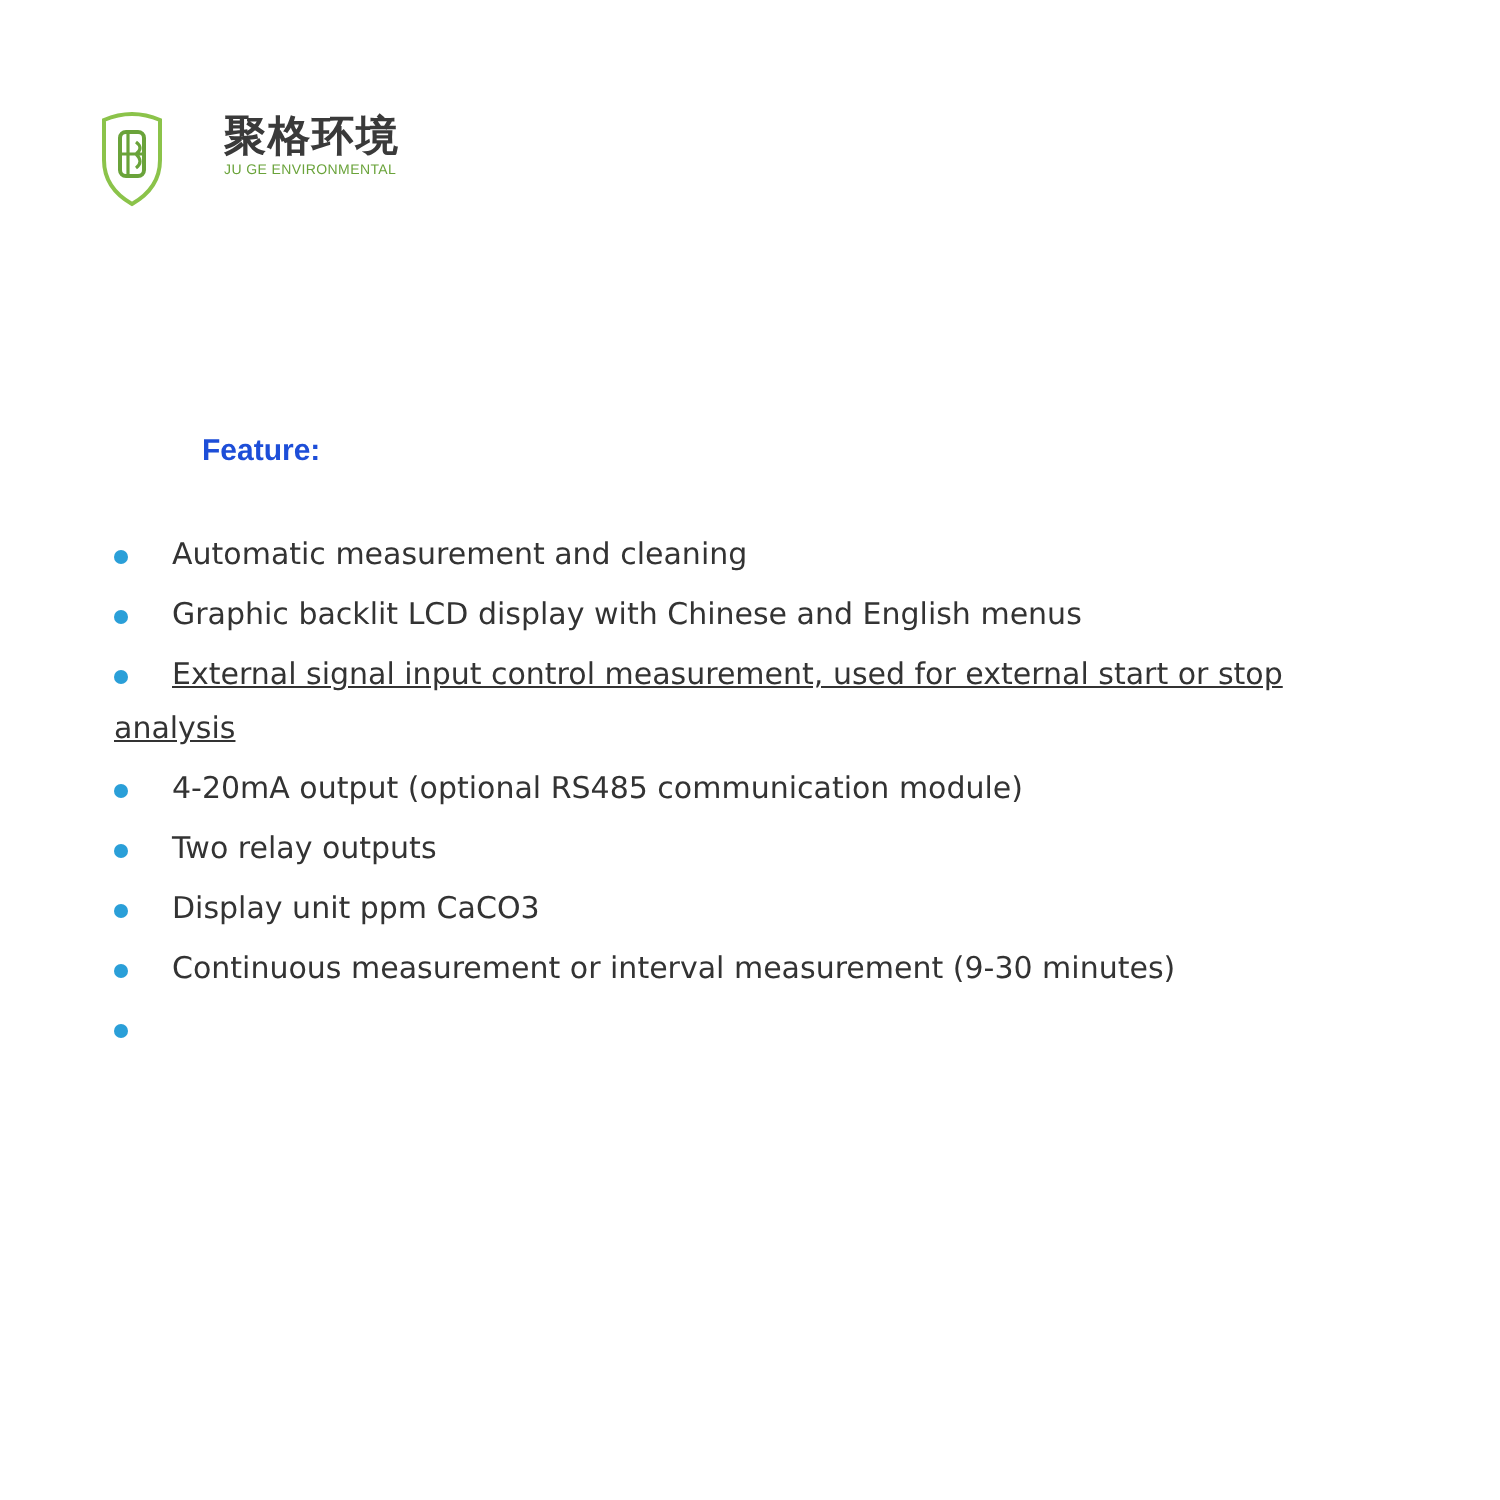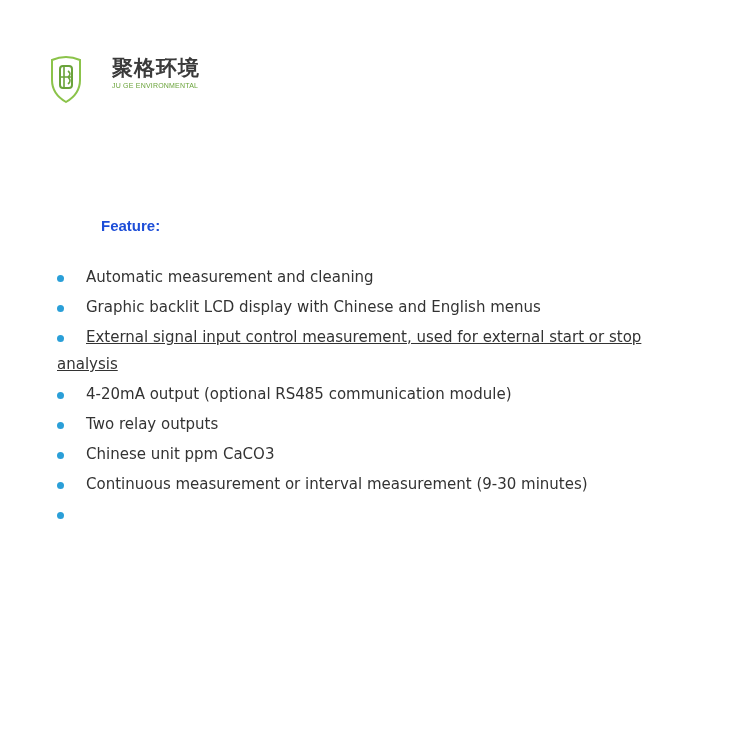--- a/index.html
+++ b/index.html
@@ -32,16 +32,16 @@
 </div>
 
 <div class="title">Feature:</div>
 
 <ul class="list">
   <li class="item"><span class="bullet"></span><span>Automatic measurement and cleaning</span></li>
   <li class="item"><span class="bullet"></span><span>Graphic backlit LCD display with Chinese and English menus</span></li>
   <li class="item wrap"><span class="bullet"></span><span>External signal input control measurement, used for external start or stop analysis</span></li>
   <li class="item"><span class="bullet"></span><span>4-20mA output (optional RS485 communication module)</span></li>
   <li class="item"><span class="bullet"></span><span>Two relay outputs</span></li>
-  <li class="item"><span class="bullet"></span><span>Chinese unit ppm CaCO3</span></li>
+  <li class="item"><span class="bullet"></span><span>Display unit ppm CaCO3</span></li>
   <li class="item"><span class="bullet"></span><span>Continuous measurement or interval measurement (9-30 minutes)</span></li>
   <li class="item"><span class="bullet"></span></li>
 </ul>
 
 </body></html>

